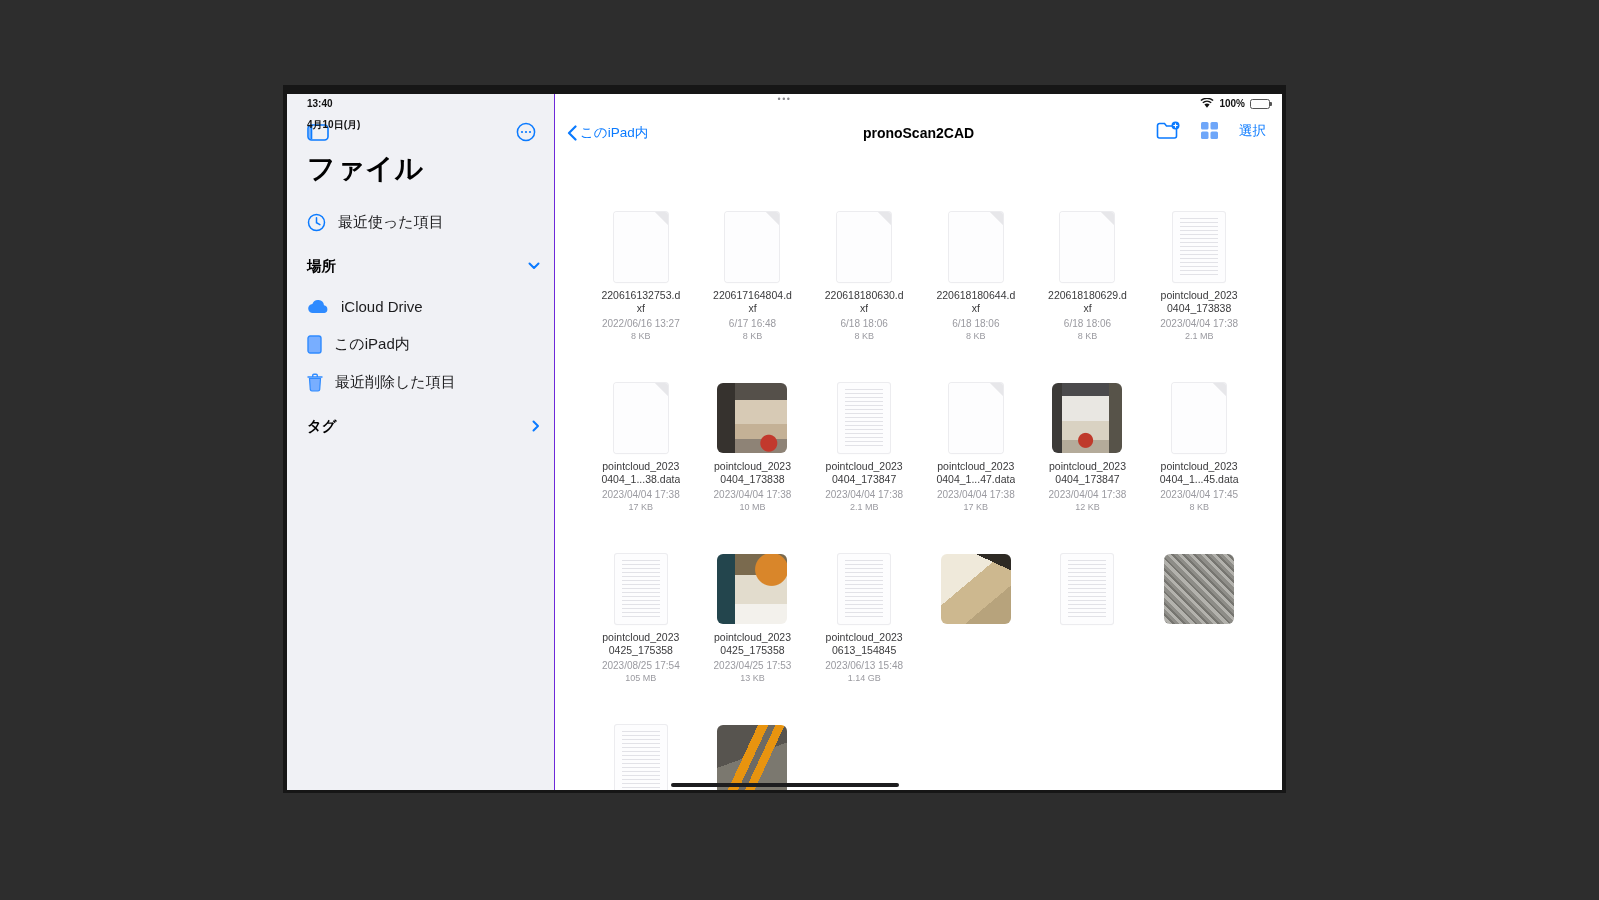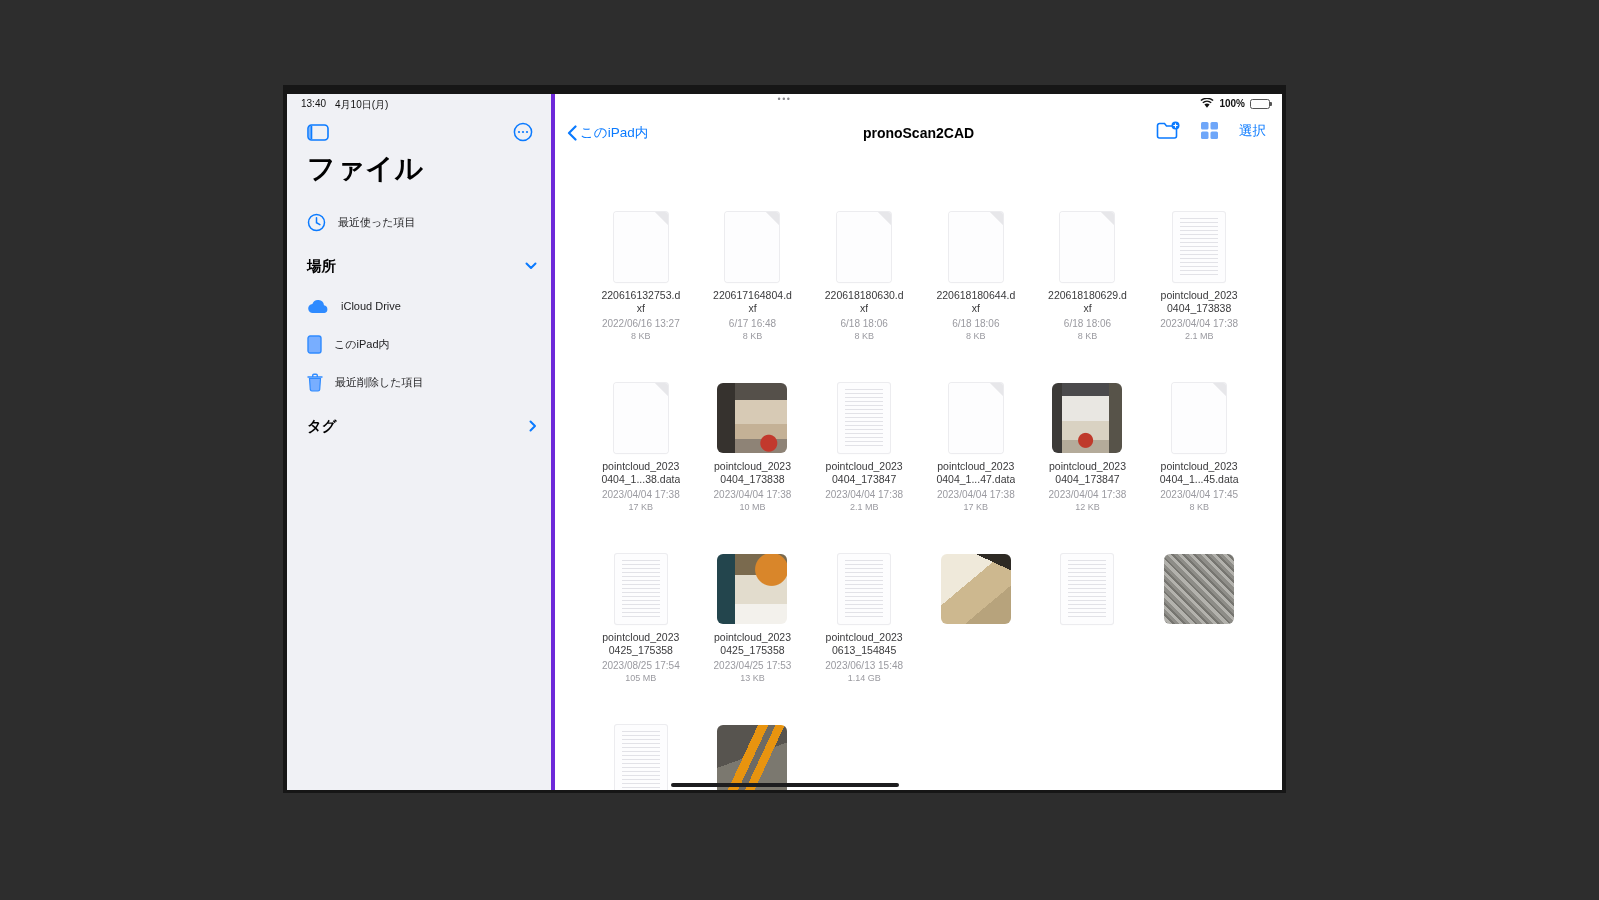--- a/index.html
+++ b/index.html
@@ -3,36 +3,36 @@
 <meta charset="utf-8">
 <style>
   * { margin:0; padding:0; box-sizing:border-box; }
   html,body { width:1599px; height:900px; background:#2d2d2d; font-family:"Liberation Sans", sans-serif; overflow:hidden; }
 
   .screen { position:absolute; left:283px; top:85px; width:1003px; height:708px;
             background:#fff; border:4px solid #161616; border-top-width:9px; border-bottom-width:3px;
             overflow:hidden; }
 
   
-  .status-left { position:absolute; top:4px; left:14px; z-index:5; display:flex; gap:9px;
-                 font-size:10px; font-weight:normal; color:#111; }
+  .status-left { position:absolute; top:4px; left:20px; z-index:5; display:flex; gap:9px;
+                 font-size:10px; font-weight:bold; color:#111;flex-direction:column; }
   .status-right { position:absolute; top:4px; right:12px; z-index:5; display:flex; gap:5px; align-items:center;
                   font-size:10px; font-weight:bold; color:#111; }
   .battery { width:20px; height:10px; border:1px solid #555; border-radius:2.5px; position:relative; padding:1px; }
   .battery::after { content:""; position:absolute; right:-3px; top:2.5px; width:2px; height:4px; background:#555; border-radius:0 1px 1px 0; }
   .battery .fill { width:100%; height:100%; background:#111; border-radius:1px; }
   .multitask-dots { position:absolute; top:0px; left:50%; transform:translateX(-50%); z-index:5;
                     color:#86868b; font-size:9px; letter-spacing:1.5px; }
 
   
-  .sidebar { position:absolute; left:0; top:0; bottom:0; width:268px; background:#f0f1f5; border-right:4px solid #6d28d9; }
+  .sidebar { position:absolute; left:0; top:0; bottom:0; width:268px; background:#f0f1f5; border-right:1px solid #6d28d9; }
   .sb-top { position:absolute; top:28px; left:20px; right:18px; display:flex; justify-content:space-between; align-items:center; }
   .app-title { position:absolute; top:56px; left:20px; font-size:28px; font-weight:bold; color:#000; letter-spacing:.5px; }
   .sb-row { position:absolute; left:20px; right:14px; height:28px; display:flex; align-items:center; gap:12px;
-            font-size:11px; color:#1c1c1e; }
+            font-size:15px; color:#1c1c1e; }
   .sb-row .lbl { white-space:nowrap; }
   .sb-header { position:absolute; left:20px; right:14px; height:24px; display:flex; align-items:center; justify-content:space-between;
                font-size:14.5px; font-weight:bold; color:#000; }
   .icn { display:inline-flex; align-items:center; justify-content:center; flex:0 0 auto; }
 
   
   .main { position:absolute; left:268px; right:0; top:0; bottom:0; background:#fff; }
   .nav-back { position:absolute; top:30px; left:12px; display:flex; align-items:center; gap:3px;
               color:#0a7aff; font-size:13.5px; cursor:default; }
   .nav-title { position:absolute; top:31px; left:0; right:0; text-align:center; font-size:14px; font-weight:bold; color:#000; }

